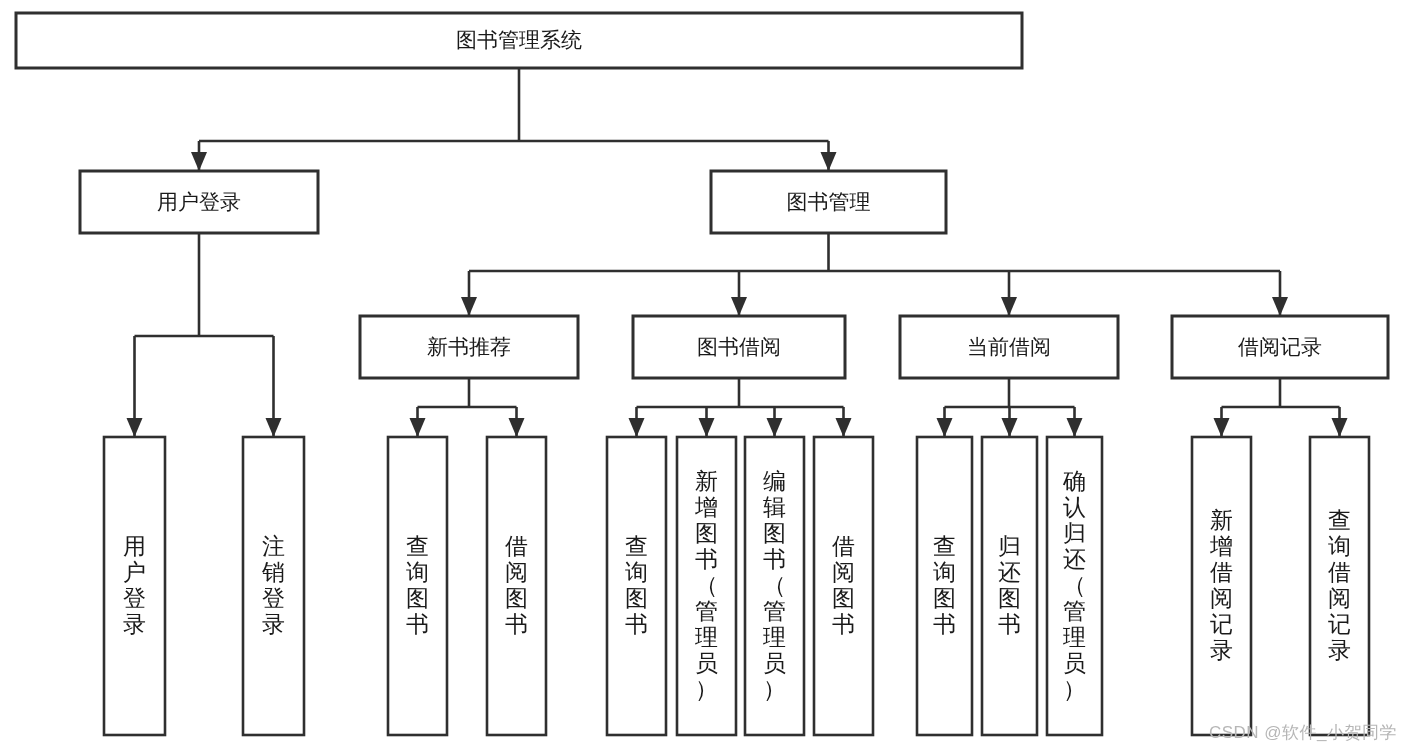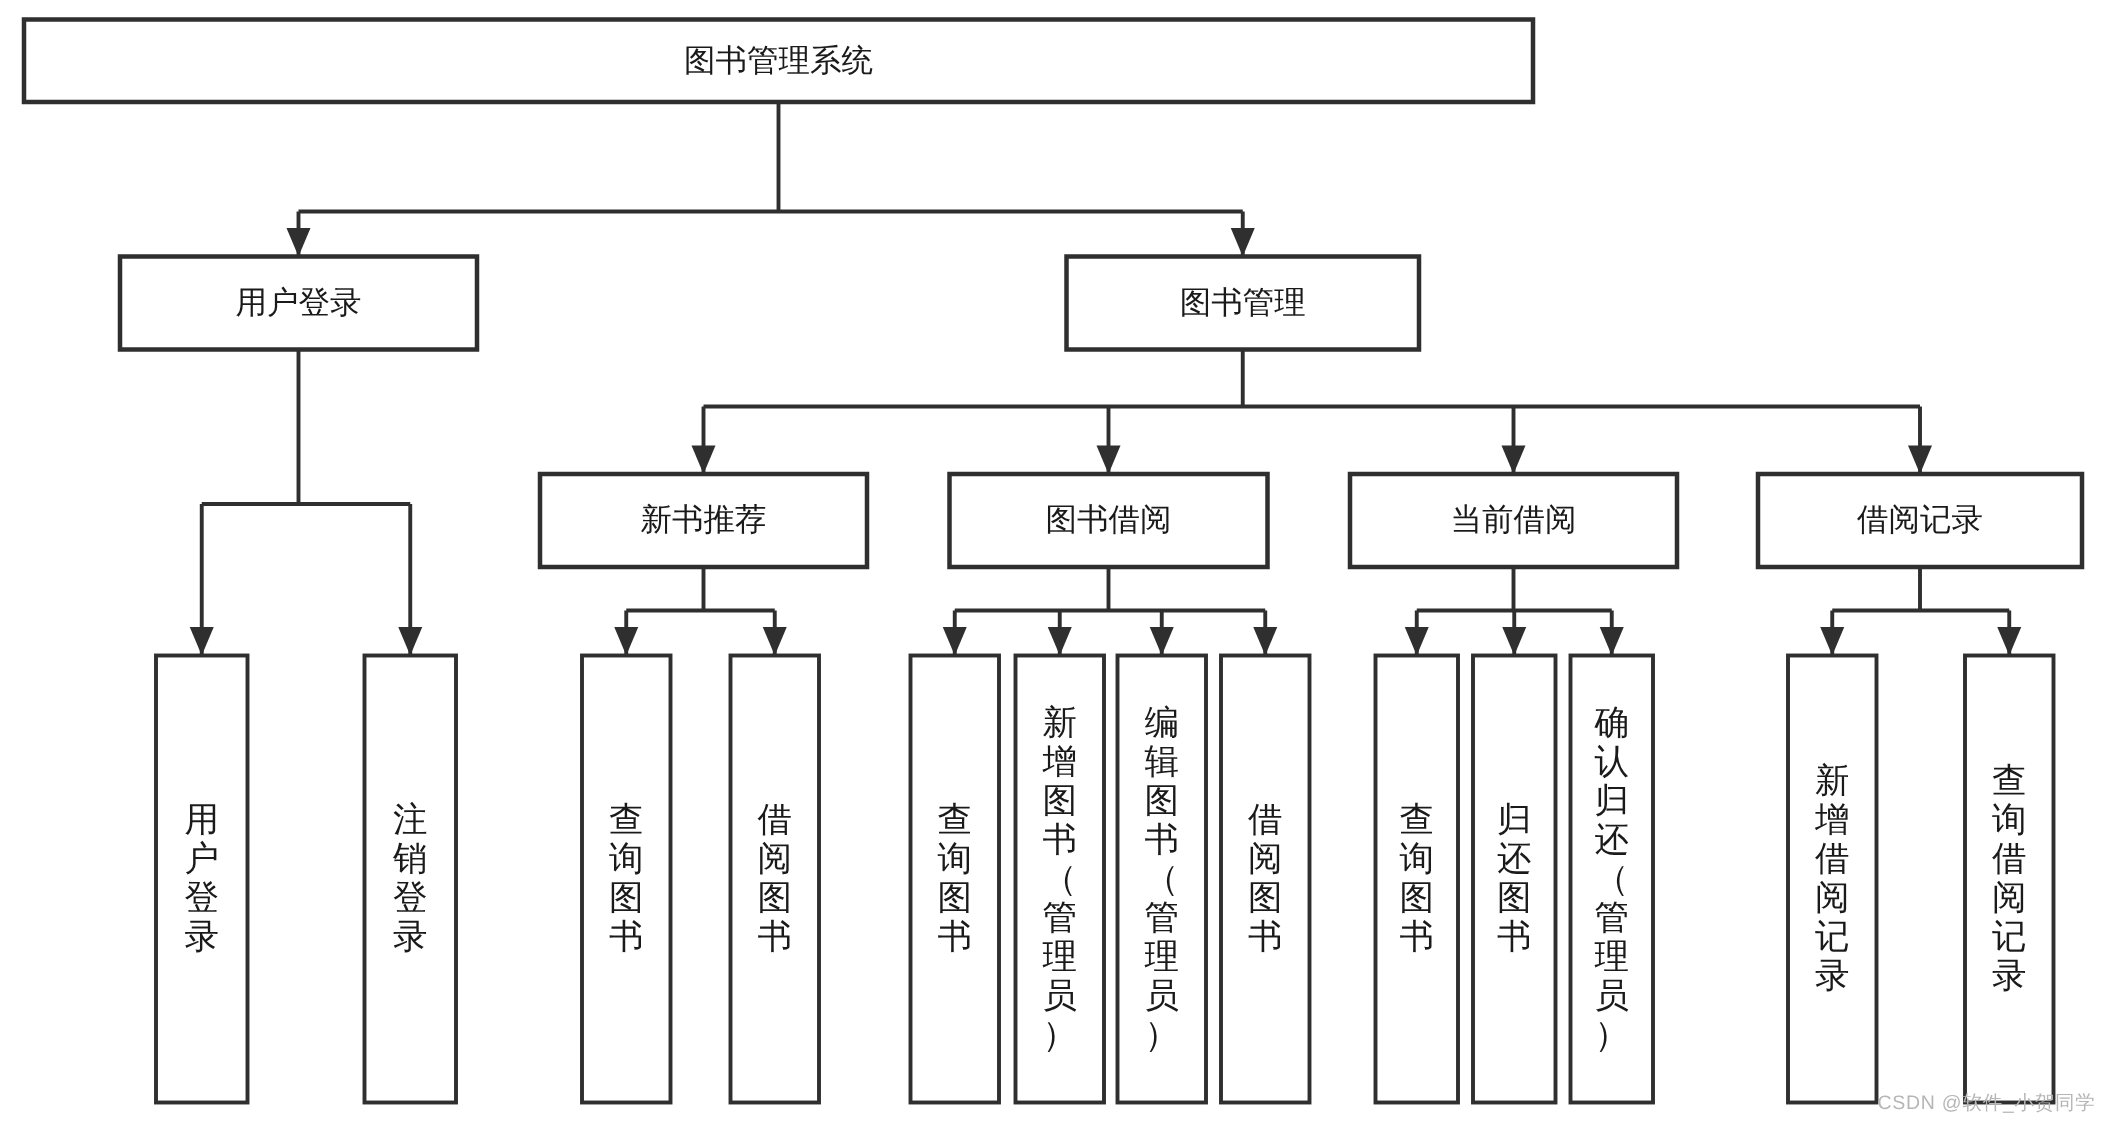--- a/index.html
+++ b/index.html
@@ -55,21 +55,21 @@
     font-family: "Liberation Sans", "DejaVu Sans", sans-serif;
     font-size: 23px;
     fill: #1a1a1a;
     text-anchor: middle;
   }
   .watermark-text {
     position: absolute;
     right: 8px;
     bottom: 3px;
     font-family: "Liberation Sans", "DejaVu Sans", sans-serif;
-    font-size: 13px;
+    font-size: 17px;
     color: #b6b6b6;
     white-space: nowrap;
     letter-spacing: 0.5px;
     margin-left: 27px;
   }
 </style>
 </head>
 <body>
 
 <div id="diagram-root">

